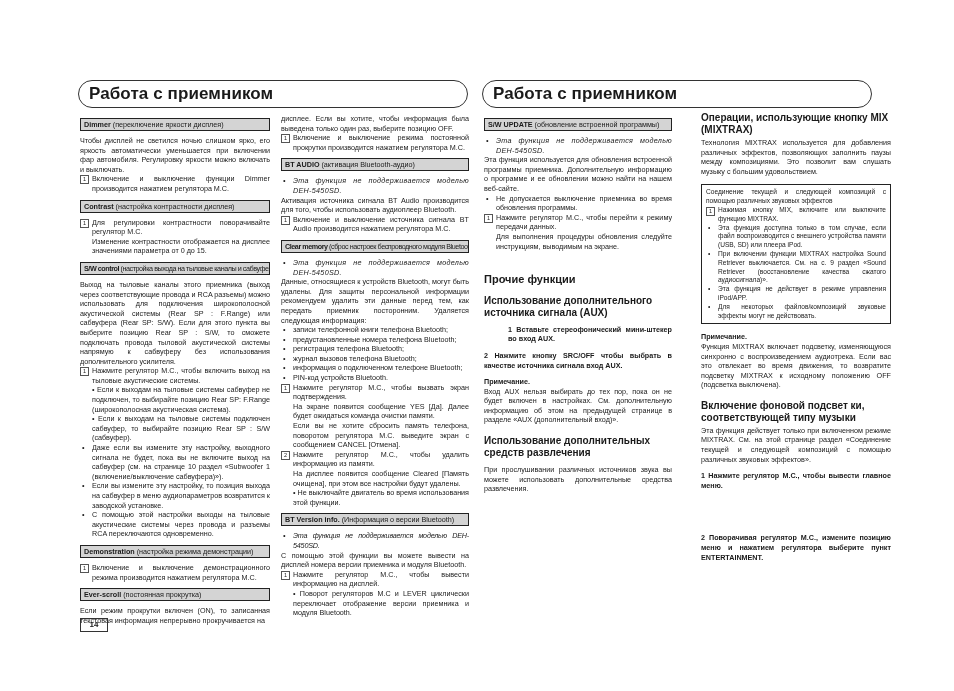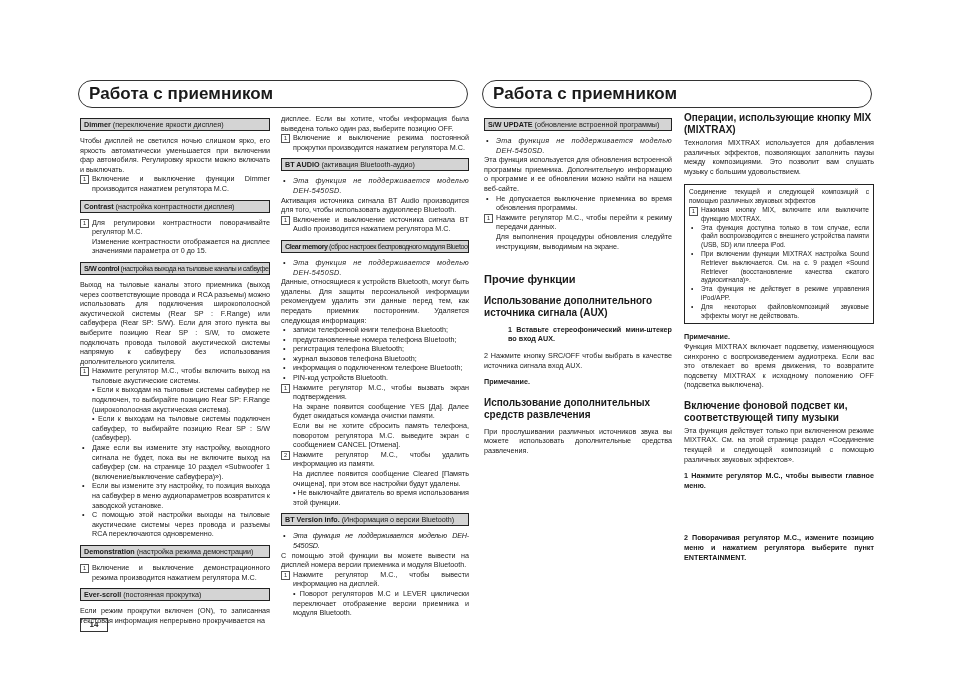--- a/index.html
+++ b/index.html
@@ -111,29 +111,30 @@
     <p>Эта функция используется для обновления встроенной программы приемника. Дополнительную информацию о программе и ее обновлении можно найти на нашем веб-сайте.</p>
     <div class="bul">Не допускается выключение приемника во время обновления программы.</div>
     <div class="step"><span class="num">1</span><span>Нажмите регулятор M.C., чтобы перейти к режиму передачи данных.</span>
       <p>Для выполнения процедуры обновления следуйте инструкциям, выводимым на экране.</p>
     </div>
 
     <div class="h1" style="margin-top:24px;">Прочие функции</div>
     <div class="h2">Использование дополнительного источника сигнала (AUX)</div>
     <p style="font-weight:bold;margin-left:24px;">1 Вставьте стереофонический мини-штекер во вход AUX.</p>
     <div class="gap"></div>
-    <p style="font-weight:normal;">2 Нажмите кнопку SRC/OFF чтобы выбрать в качестве источника сигнала вход AUX.</p>
+    <p style="font-weight:bold;">2 Нажмите кнопку SRC/OFF чтобы выбрать в качестве источника сигнала вход AUX.</p>
     <div class="gap"></div>
     <p style="font-weight:bold;">Примечание.</p>
+    <p>Вход AUX нельзя выбирать до тех пор, пока он не будет включен в настройках. См. дополнительную информацию об этом на предыдущей странице в разделе «AUX (дополнительный вход)».</p>
 
     <div class="h2">Использование дополнительных средств развлечения</div>
     <p>При прослушивании различных источников звука вы можете использовать дополнительные средства развлечения.</p>
   </div>
 
-  <div class="col" style="left:207px;top:112px;width:190px;">
+  <div class="col" style="left:224px;top:112px;width:190px;">
     <div class="h2" style="margin-top:0;margin-bottom:2px;">Операции, использующие кнопку MIX (MIXTRAX)</div>
     <p>Технология MIXTRAX используется для добавления различных эффектов, позволяющих заполнить паузы между композициями. Это позволит вам слушать музыку с большим удовольствием.</p>
     <div class="boxed">
       <p>Соединение текущей и следующей композиций с помощью различных звуковых эффектов</p>
       <div class="step"><span class="num">1</span><span>Нажимая кнопку MIX, включите или выключите функцию MIXTRAX.</span></div>
       <div class="bul">Эта функция доступна только в том случае, если файл воспроизводится с внешнего устройства памяти (USB, SD) или плеера iPod.</div>
       <div class="bul">При включении функции MIXTRAX настройка Sound Retriever выключается. См. на с. 9 раздел «Sound Retriever (восстановление качества сжатого аудиосигнала)».</div>
       <div class="bul">Эта функция не действует в режиме управления iPod/APP.</div>
       <div class="bul">Для некоторых файлов/композиций звуковые эффекты могут не действовать.</div>
     </div>

